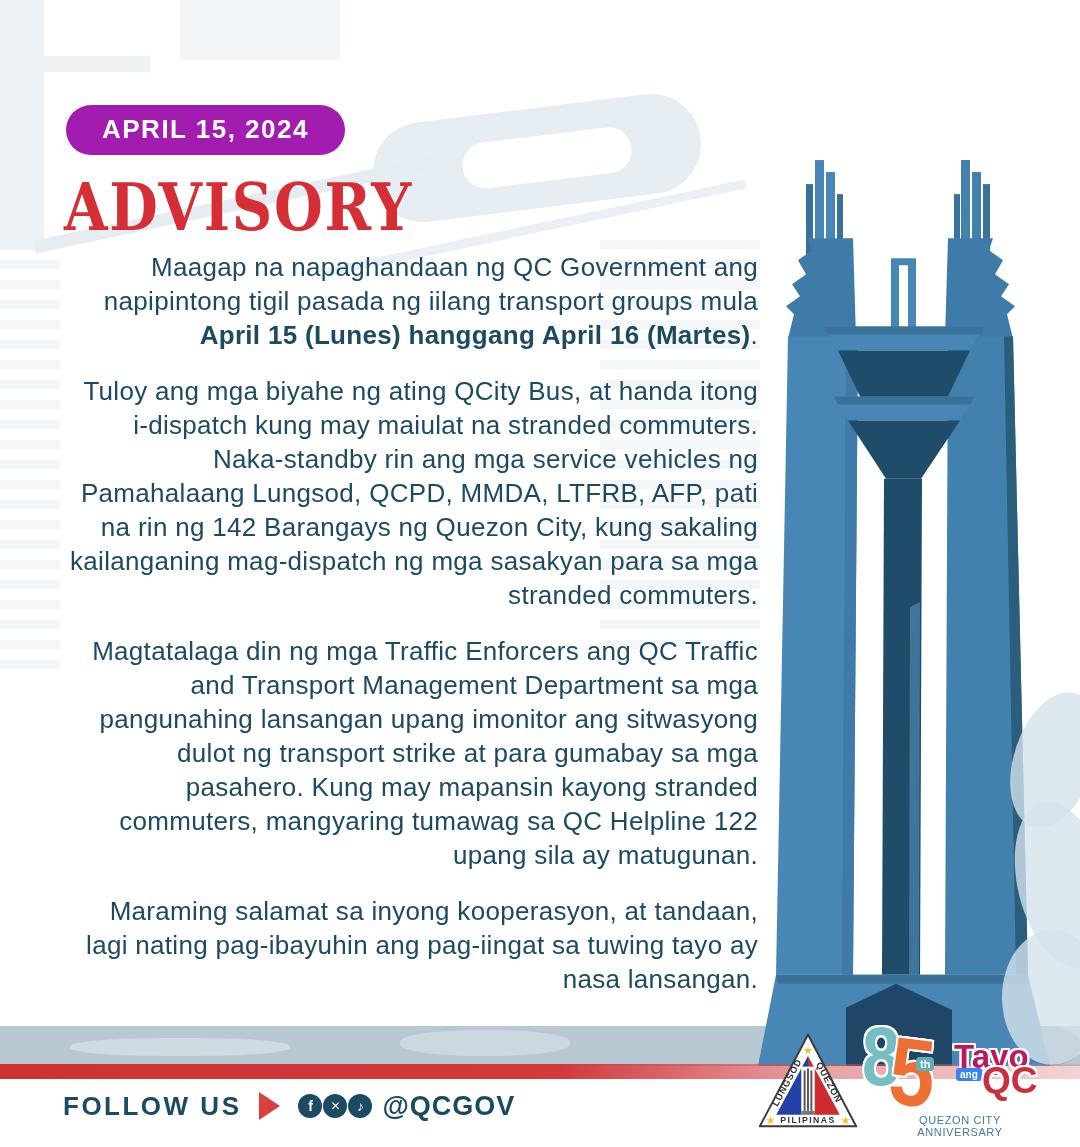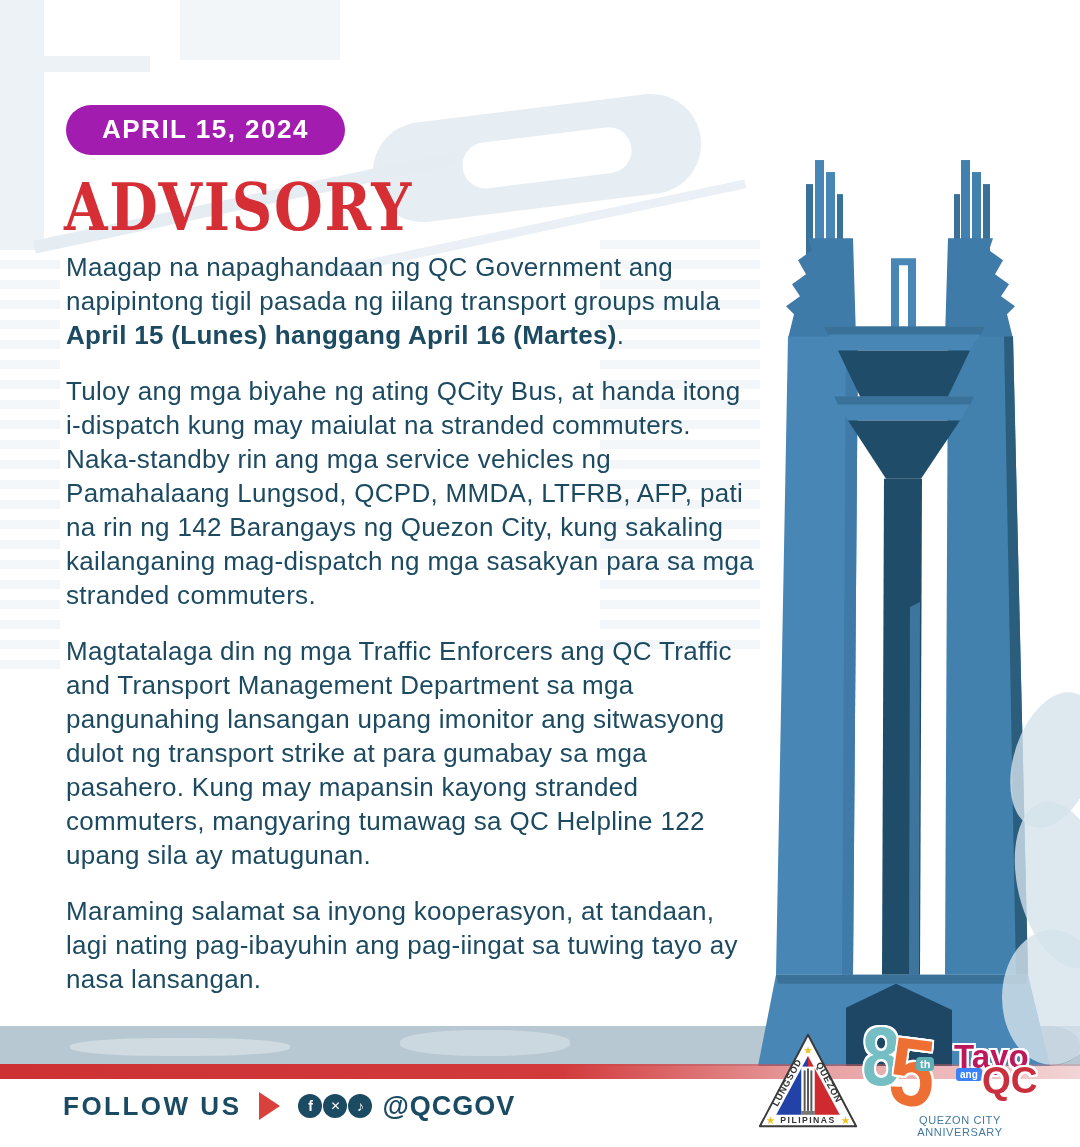--- a/index.html
+++ b/index.html
@@ -24,21 +24,21 @@
   
   .redstripe{position:absolute;left:0;top:1064px;width:1080px;height:15px;z-index:5;
     background:linear-gradient(90deg,#cd3134 0%,#d23a3c 52%,rgba(211,80,82,.55) 75%,rgba(219,130,134,.35) 100%);}
   .footer-white{position:absolute;left:0;top:1079px;width:1080px;height:68px;background:#ffffff;z-index:6;}
   
   .badge{position:absolute;left:66px;top:105px;background:#a21caf;color:#ffffff;border-radius:26px;
     padding:9px 36px 10px 36px;font-weight:bold;font-size:26px;letter-spacing:1.5px;z-index:7;}
   .title{position:absolute;left:64px;top:168px;color:#d62e35;font-family:"DejaVu Serif","Liberation Serif",serif;
     font-weight:bold;font-size:66px;letter-spacing:2px;transform:scaleX(.85);transform-origin:left top;z-index:7;}
   .content{position:absolute;left:66px;top:250px;width:692px;z-index:7;color:#1c4a61;
-    font-size:26px;line-height:34px;letter-spacing:.3px;}
+    font-size:26px;line-height:34px;letter-spacing:.3px;text-align:right;}
   .content p{margin:0 0 22px 0;}
   .content b{font-weight:bold;}
   
   .footer-row{position:absolute;left:63px;top:1086px;height:40px;display:flex;align-items:center;z-index:8;color:#1b4a63;}
   .follow{font-weight:bold;font-size:26px;letter-spacing:2.5px;}
   .tri{width:0;height:0;border-left:21px solid #d8413c;border-top:14px solid transparent;border-bottom:14px solid transparent;margin:0 18px 0 18px;}
   .soc{width:24px;height:24px;border-radius:50%;background:#1b4a63;color:#ffffff;display:flex;align-items:center;justify-content:center;
     font-size:14px;font-weight:bold;margin-right:1px;}
   .handle{font-weight:bold;font-size:27px;letter-spacing:1px;margin-left:9px;}
   

